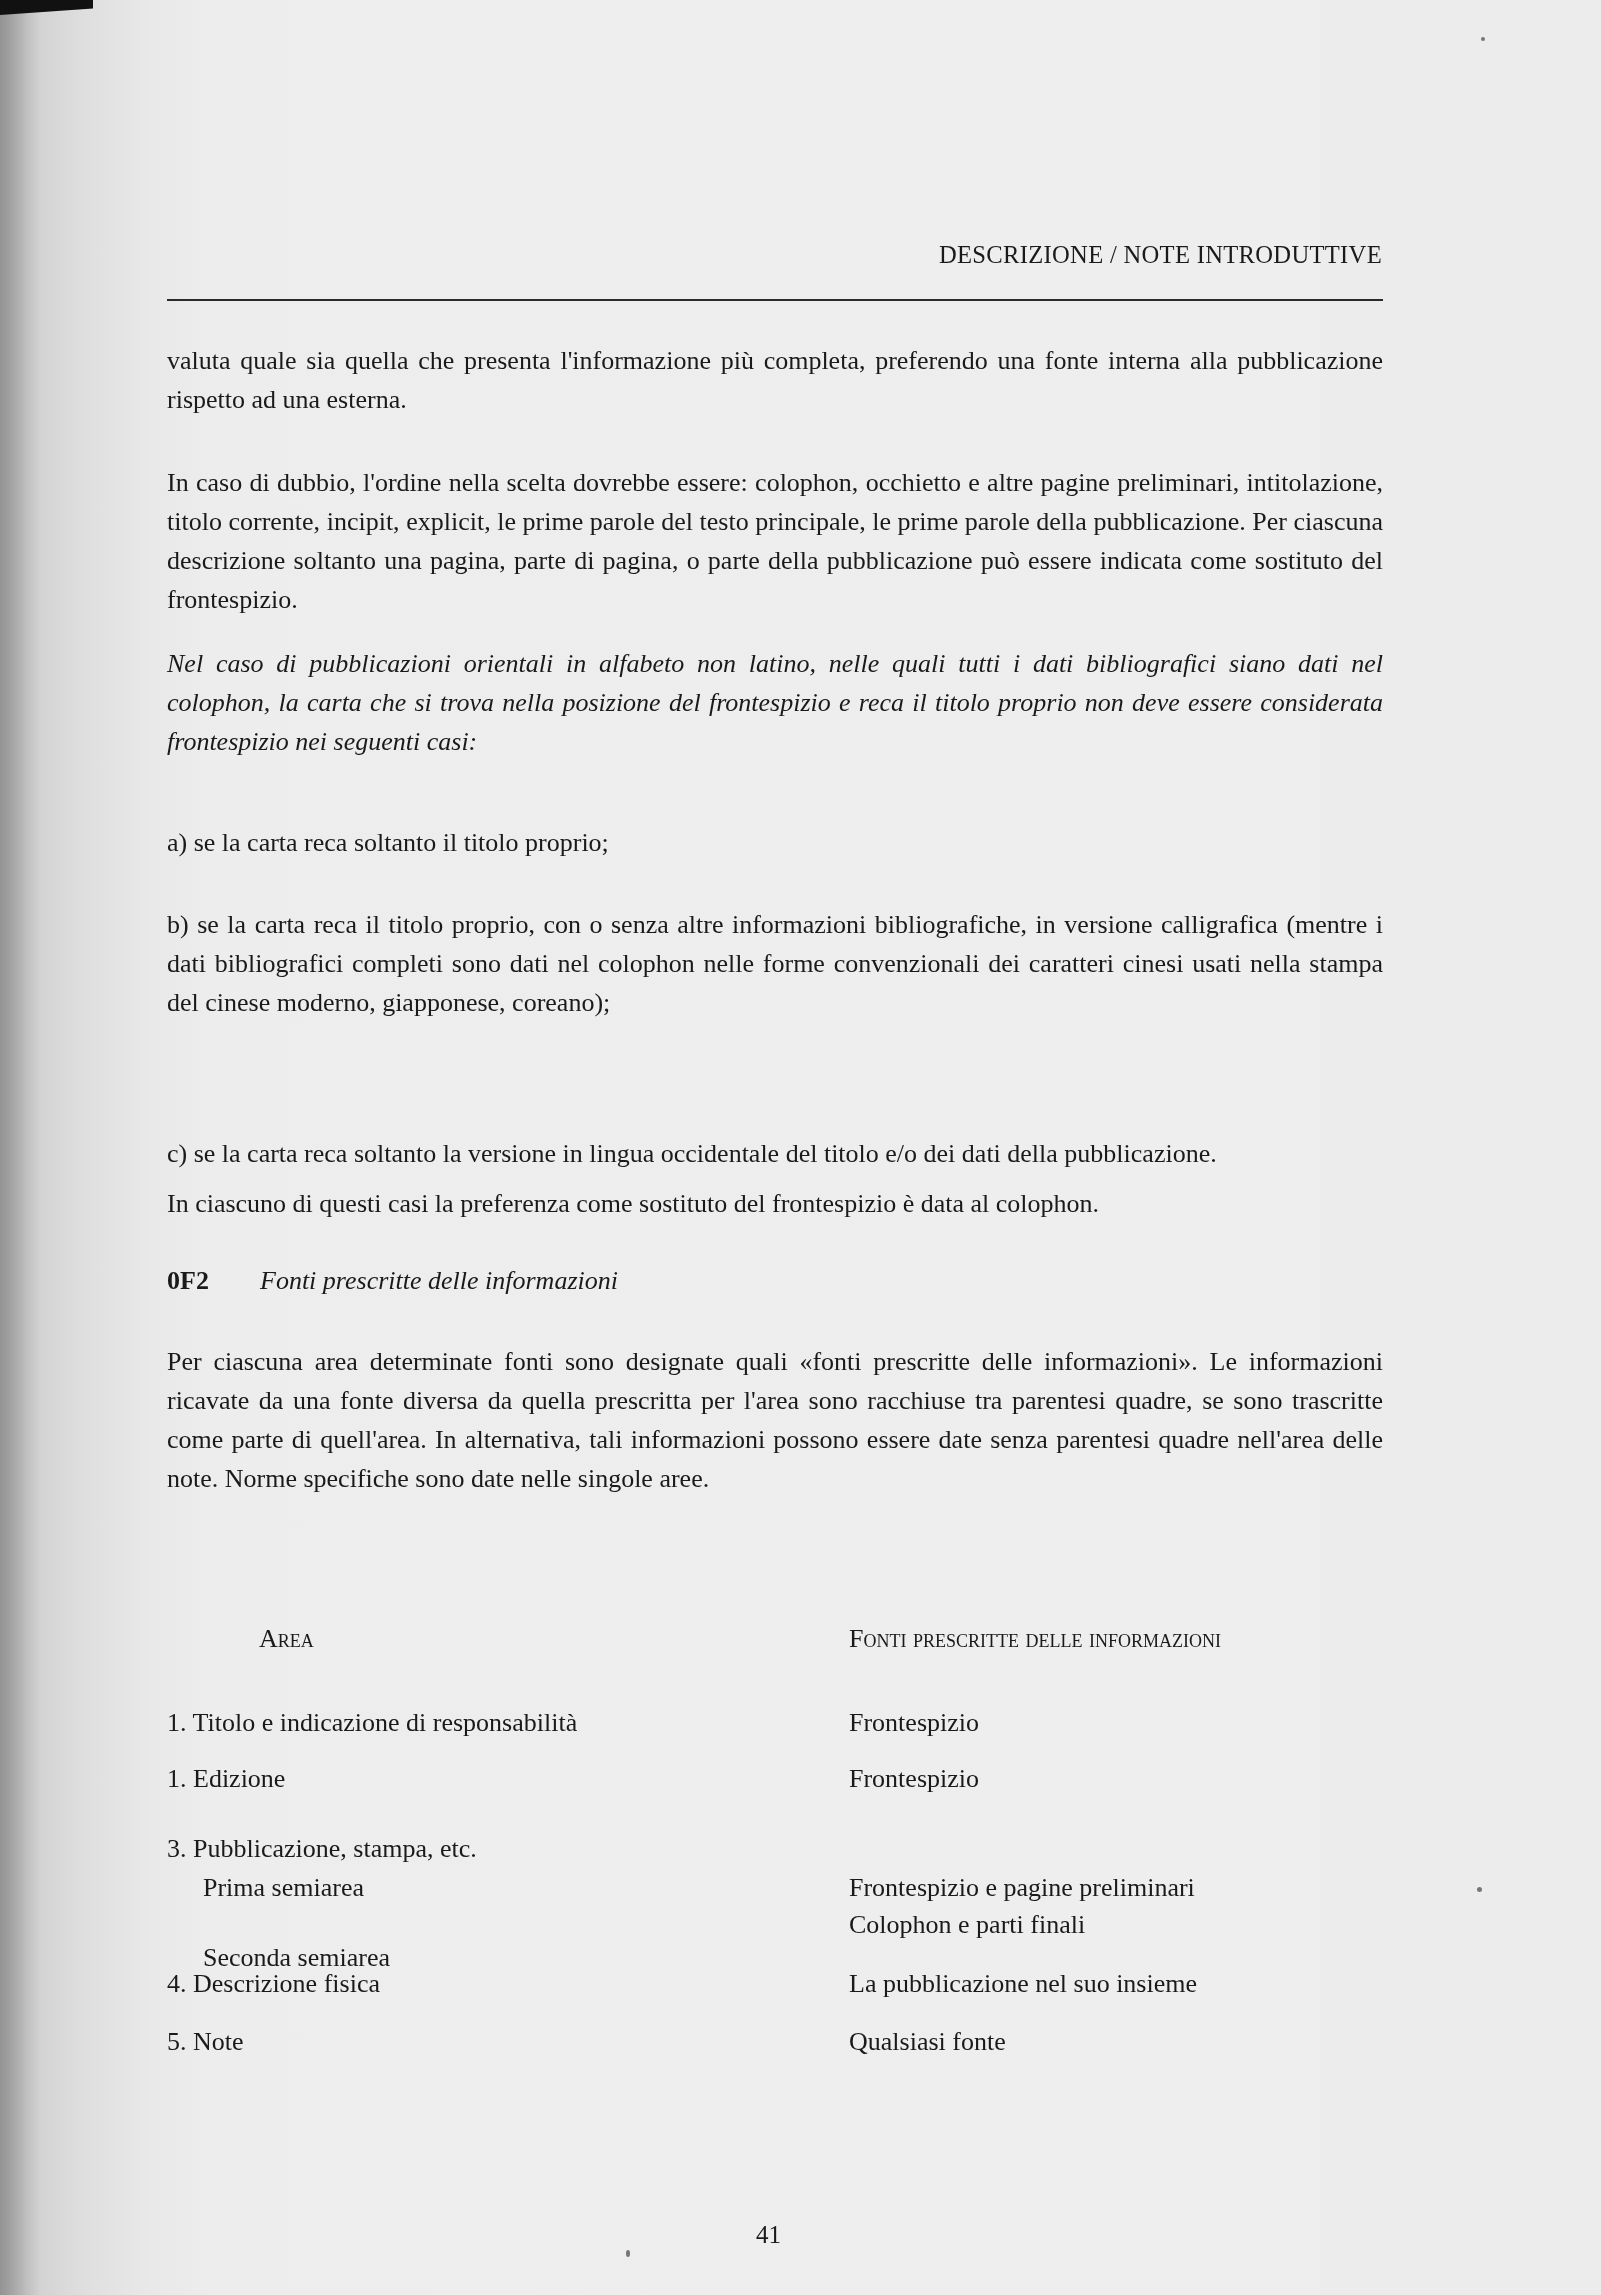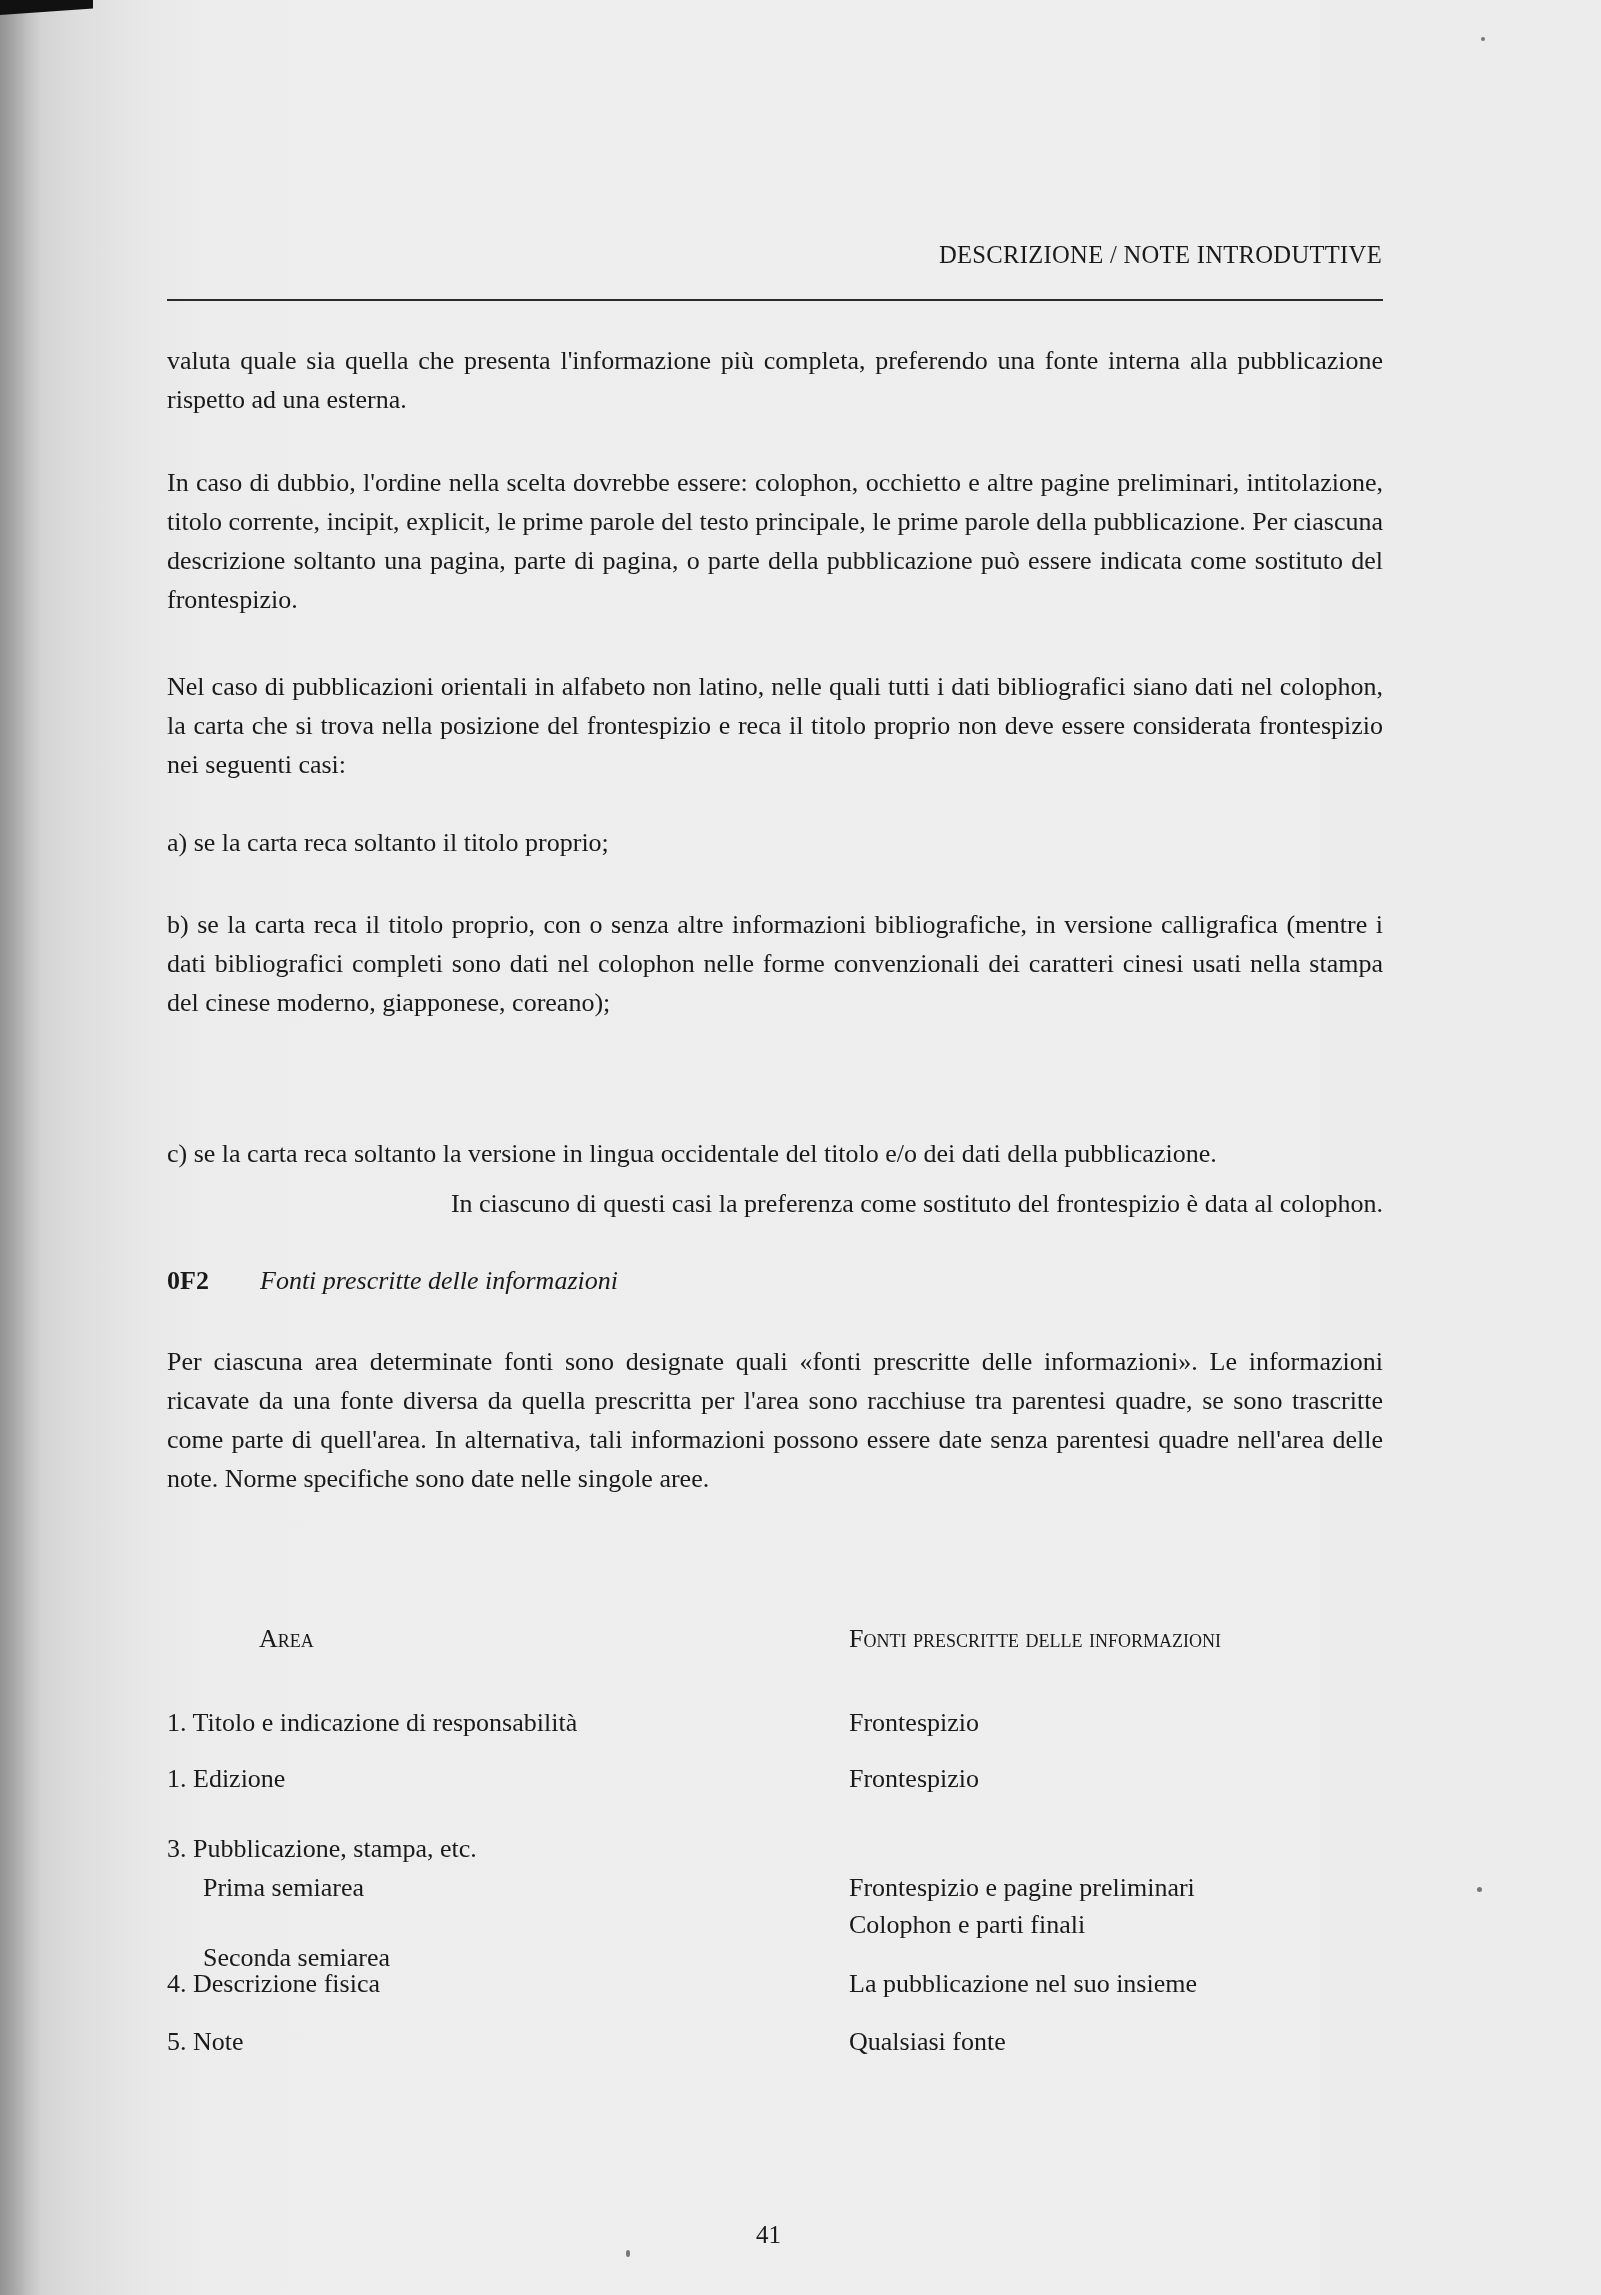--- a/index.html
+++ b/index.html
@@ -59,25 +59,25 @@
     .body-text {
       position: absolute;
       left: 167px;
       width: 1216px;
       font-size: 26px;
       line-height: 39px;
       text-align: justify;
     }
     .p1 { top: 341px; }
     .p2 { top: 463px; }
-    .p3 { top: 667px; }
+    .p3 { top: 644px; font-style: italic; }
     .pa { top: 823px; text-align: left; }
     .pb { top: 905px; }
     .pc { top: 1102px; margin-top: 32px; }
-    .pd { top: 1184px; text-align: right; }
+    .pd { top: 1184px; text-align: left; }
     .section-head {
       position: absolute;
       left: 167px;
       top: 1261px;
       font-size: 26px;
       line-height: 39px;
     }
     .section-num {
       font-weight: bold;
       display: inline-block;

